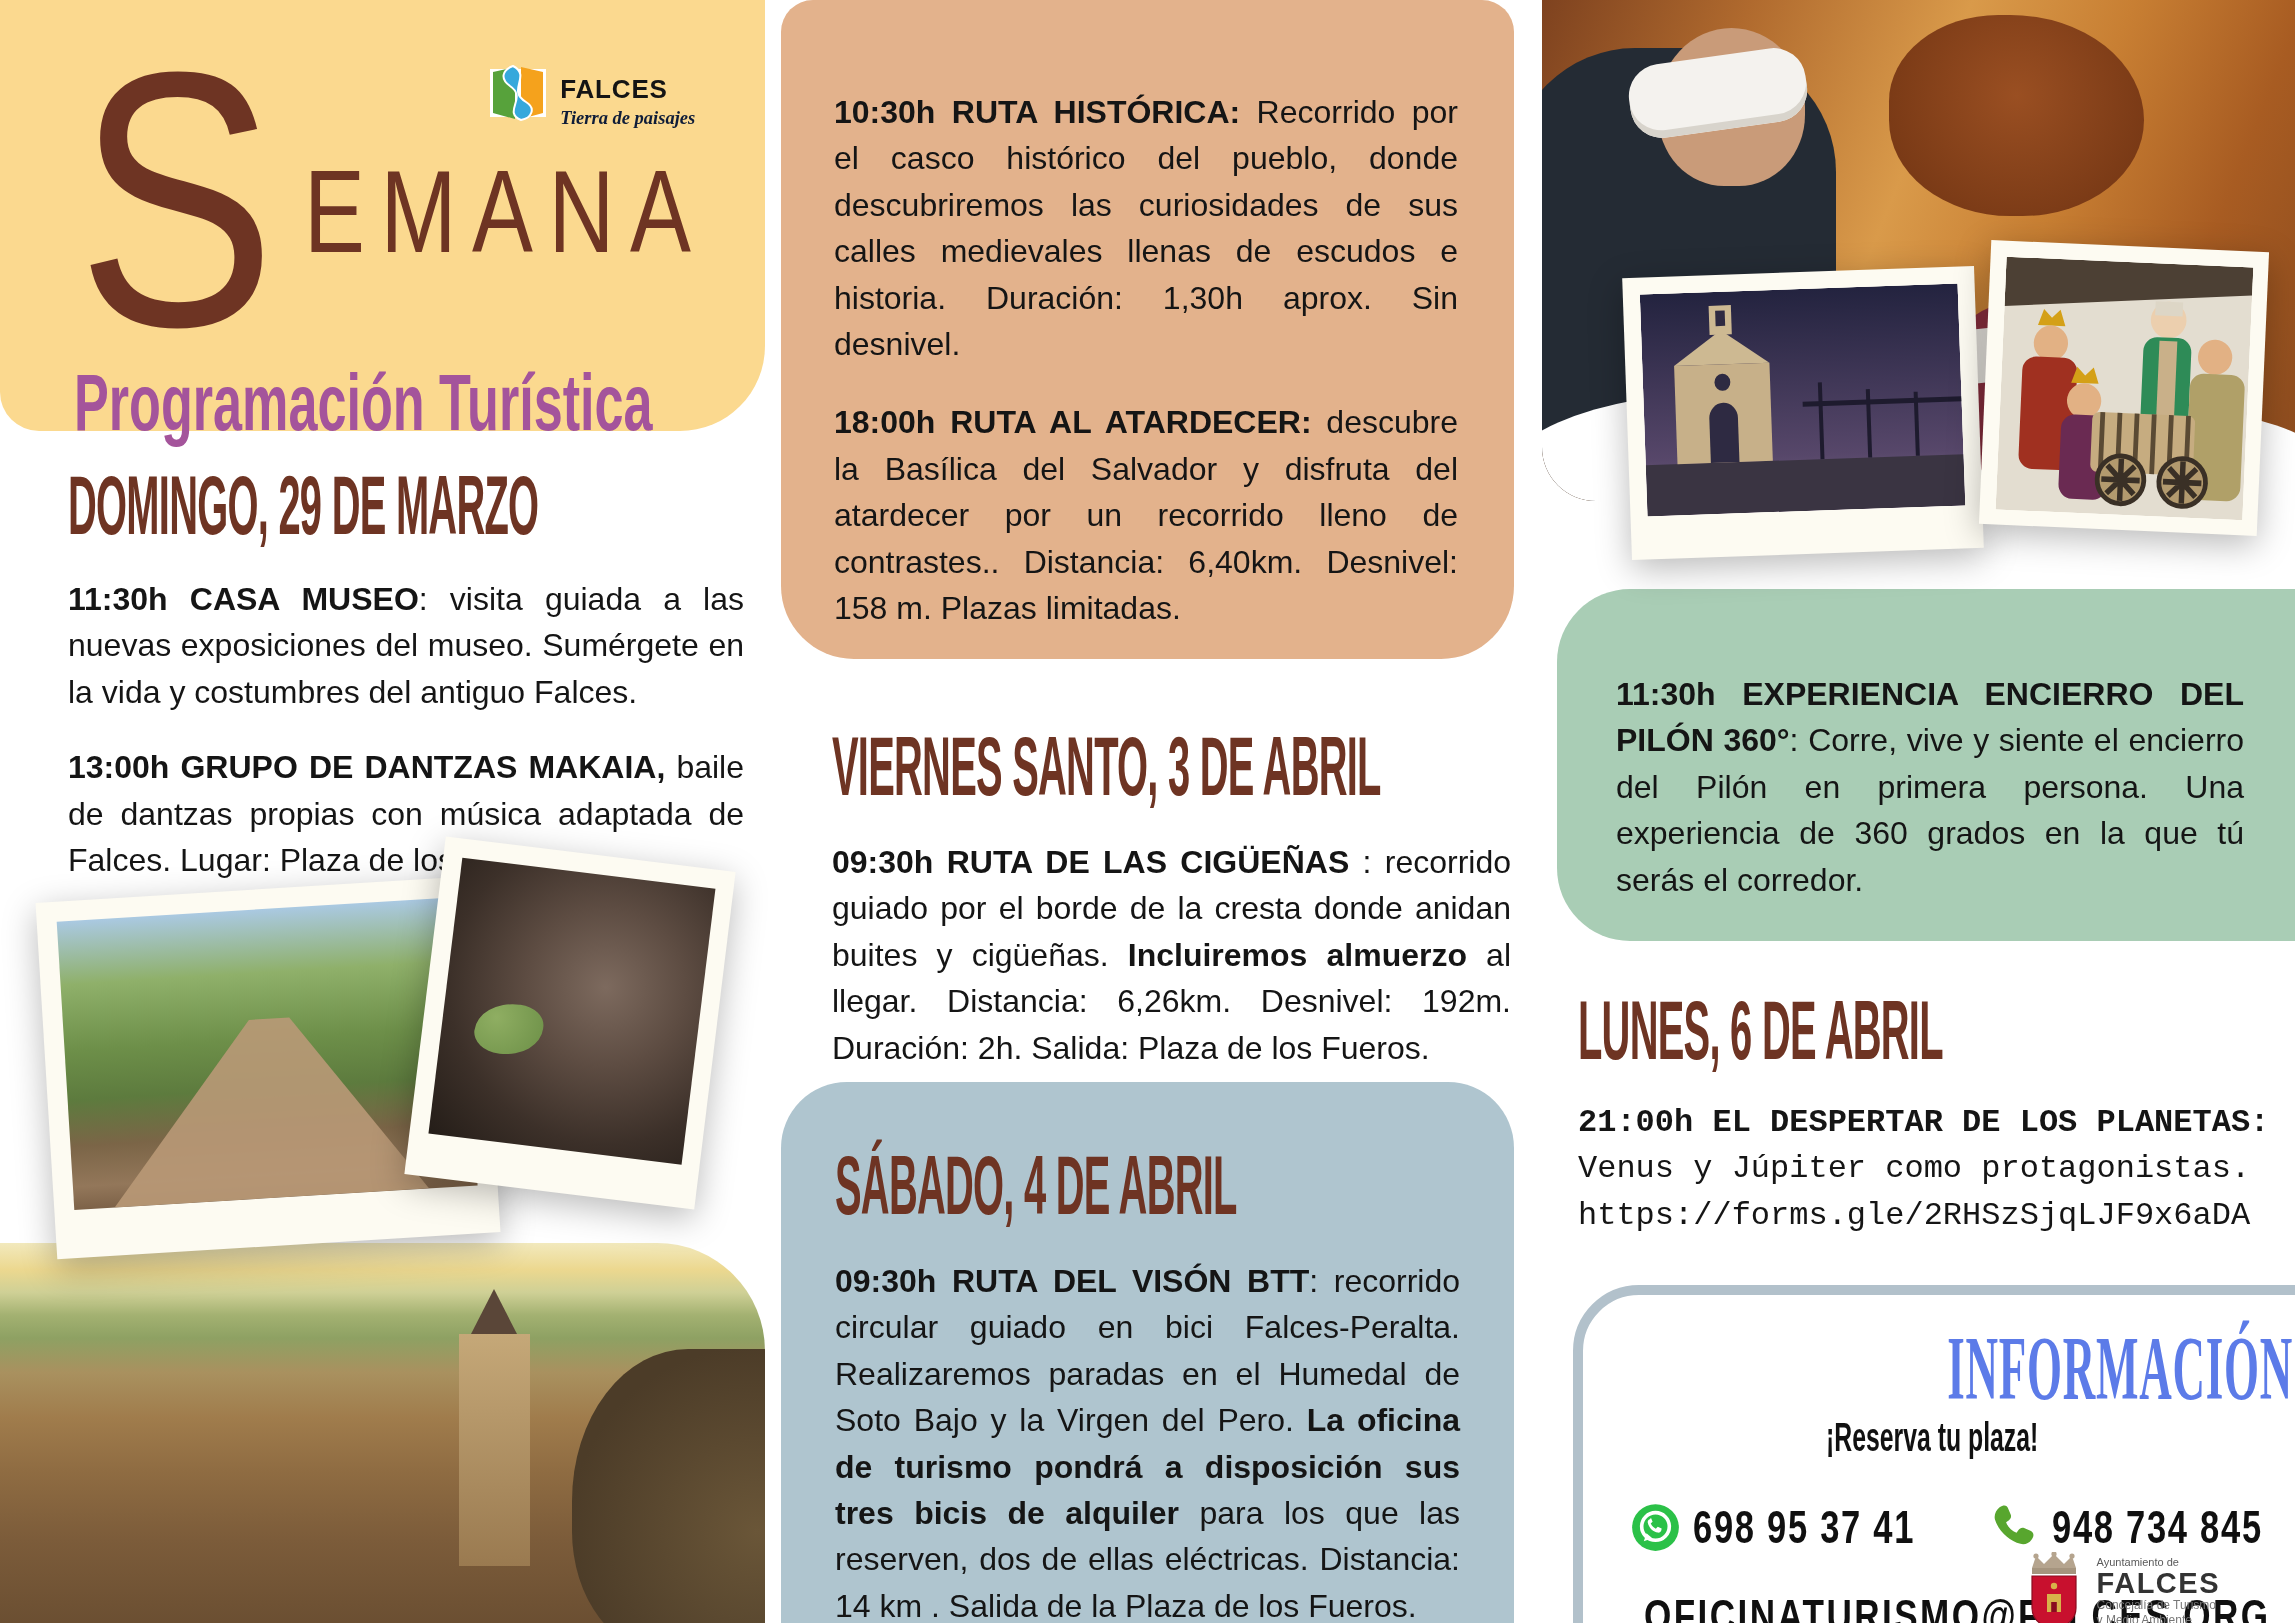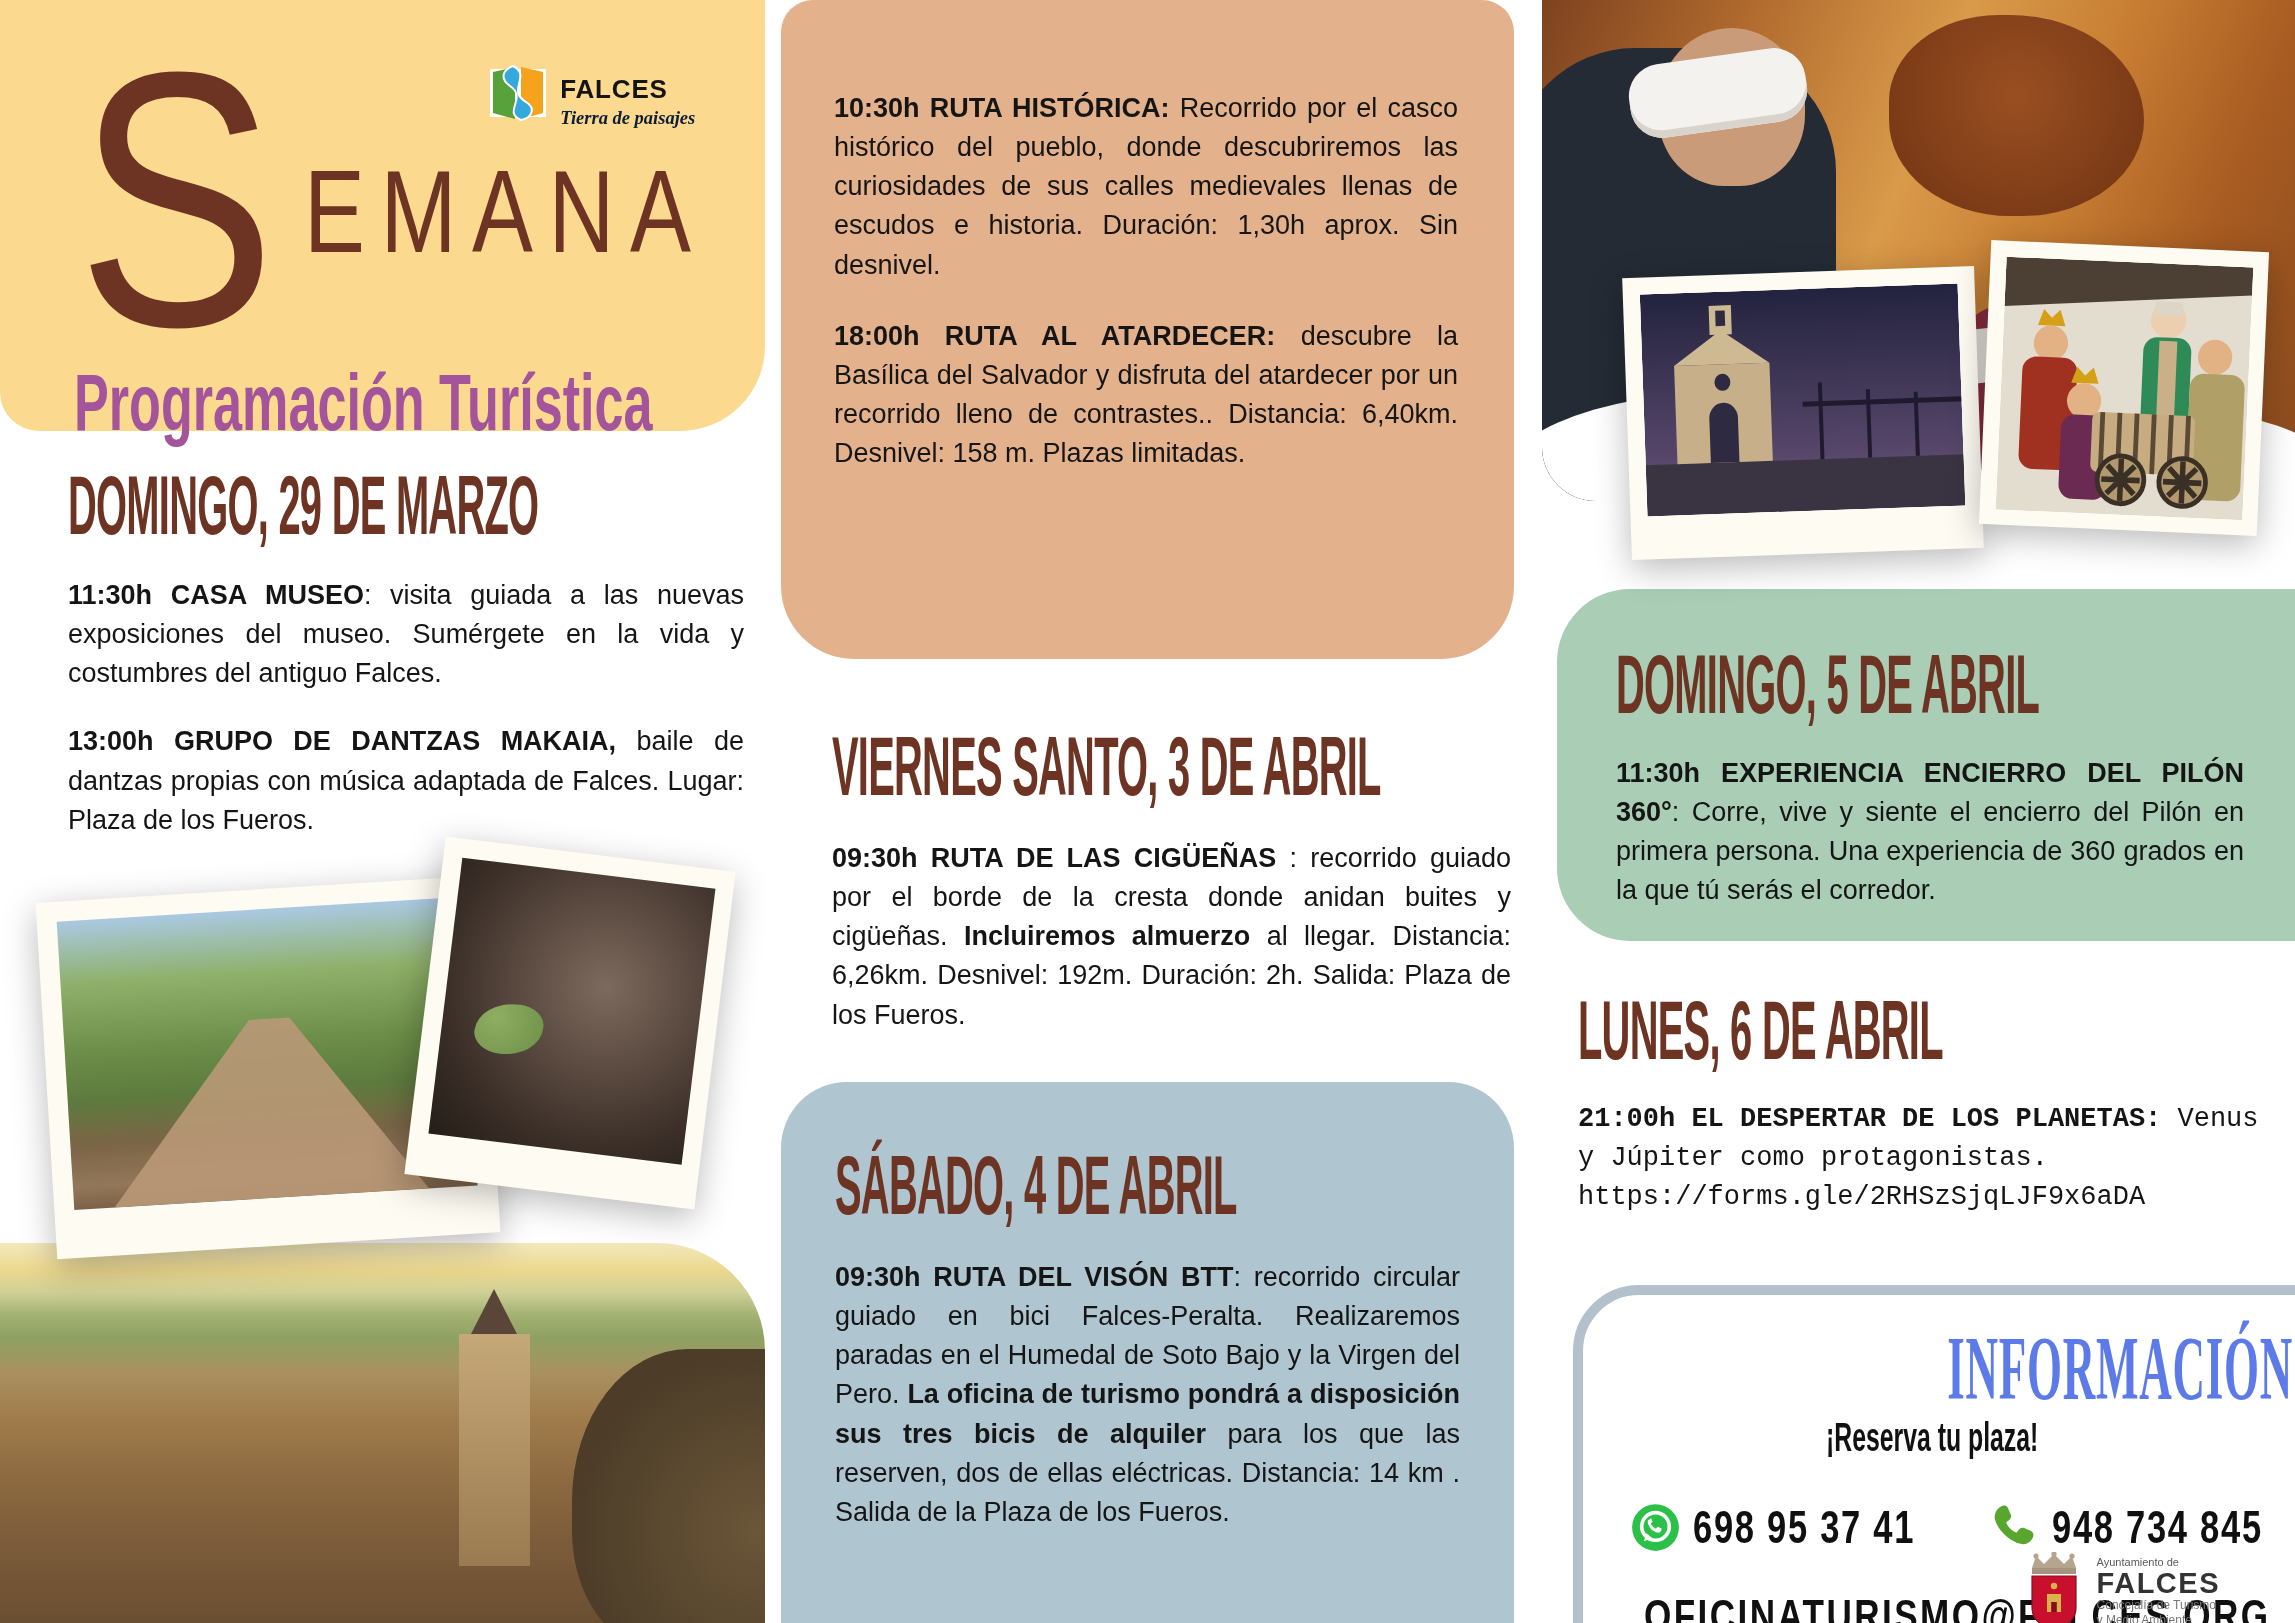--- a/index.html
+++ b/index.html
@@ -1,21 +1,21 @@
 <!DOCTYPE html>
 <html style="font-size:12.4px"><head>
 <meta charset="utf-8">
 <style>
   * { margin:0; padding:0; box-sizing:border-box; }
   html,body { background:#fff; }
   body { font-family:"Liberation Sans", sans-serif; }
   .page { position:relative; width:2295px; height:1623px; background:#ffffff; overflow:hidden; }
 
   
-  .body { font-size:27px; line-height:1.45; color:#151515; text-align:justify; }
+  .body { font-size:32px; line-height:1.45; color:#151515; text-align:justify; }
   .body b { font-weight:700; }
   .body .block { display:block; }
   .left { text-align:left;font-family:Liberation Mono, monospace; }
   .h-date { color:#6E3423; line-height:1; }
   .h-date .cond { display:inline-block; font-weight:700; font-size:83px; letter-spacing:-1.5px;
                   transform:scaleX(0.48); transform-origin:0 50%; white-space:nowrap; }
 
   
   .card-yellow { position:absolute; left:0; top:0; width:765px; height:431px;
                  background:#FBD98F; border-radius:0 0 85px 39px; }
@@ -269,23 +269,20 @@
         <path d="M15 21.5 V30 M17.5 21.5 V30 M20 21.5 V30 M22.5 21.5 V30 M25 21.5 V30 M27.5 21.5 V30" stroke="#5a4a34" stroke-width="0.7"></path>
         <circle cx="18" cy="31" r="3.4" fill="#b39a6e" stroke="#3a3026" stroke-width="0.7"></circle>
         <circle cx="27" cy="31" r="3.4" fill="#b39a6e" stroke="#3a3026" stroke-width="0.7"></circle>
         <path d="M18 28 L18 34 M15.2 31 L20.8 31 M16 29 L20 33 M20 29 L16 33" stroke="#3a3026" stroke-width="0.8"></path>
         <path d="M27 28 L27 34 M24.2 31 L29.8 31 M25 29 L29 33 M29 29 L25 33" stroke="#3a3026" stroke-width="0.8"></path>
       </svg>
     </div>
   </div>
 
   <div class="card-green">
-    <h2 class="h-date">
-      <span class="cond">DOMINGO, 5 DE ABRIL</span>
-    </h2>
     <p class="body">
       <b>11:30h EXPERIENCIA ENCIERRO DEL PILÓN 360°</b><span>: Corre, vive y siente el encierro del Pilón en primera persona. Una experiencia de 360 grados en la que tú serás el corredor.</span>
     </p>
   </div>
 
   <div class="sec-lunes">
     <h2 class="h-date">
       <span class="cond">LUNES, 6 DE ABRIL</span>
     </h2>
     <p class="body left">

